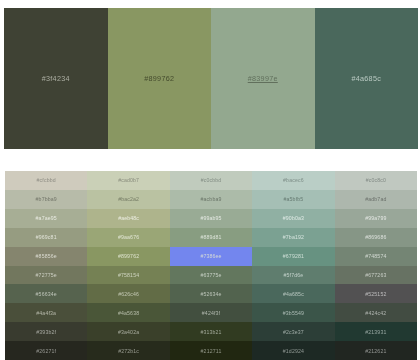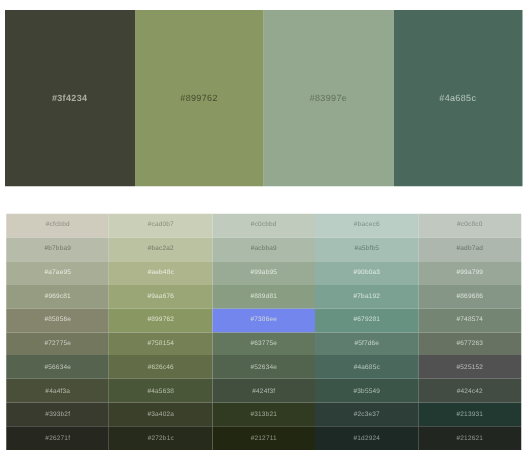--- a/index.html
+++ b/index.html
@@ -78,27 +78,27 @@
     transform: scale(1);
   }
 </style>
 </head>
 <body>
 
 <div id="page">
 
   <div id="swatch-strip">
     <div class="swatch" style="background: rgb(63, 66, 52);">
-      <span class="swatch-label" style="color: rgb(182, 184, 172); font-weight: bold;">#3f4234</span>
+      <span class="swatch-label" style="color: rgb(182, 184, 172);">#3f4234</span>
     </div>
     <div class="swatch" style="background: rgb(137, 151, 98);">
       <span class="swatch-label" style="color: rgb(62, 68, 40);">#899762</span>
     </div>
     <div class="swatch" style="background: rgb(147, 168, 143);">
-      <span class="swatch-label" style="color: rgb(93, 107, 88);">#83997e</span>
+      <span class="swatch-label" style="color: rgb(93, 107, 88); text-decoration: underline;">#83997e</span>
     </div>
     <div class="swatch" style="background: rgb(74, 104, 92);">
       <span class="swatch-label" style="color: rgb(195, 210, 203);">#4a685c</span>
     </div>
   </div>
 
   <div id="tint-grid">
       <div class="grid-row">
         <div class="grid-cell" style="background: rgb(207, 203, 189);">
           <span class="cell-label" style="color: rgb(139, 138, 129);">#cfcbbd</span>

